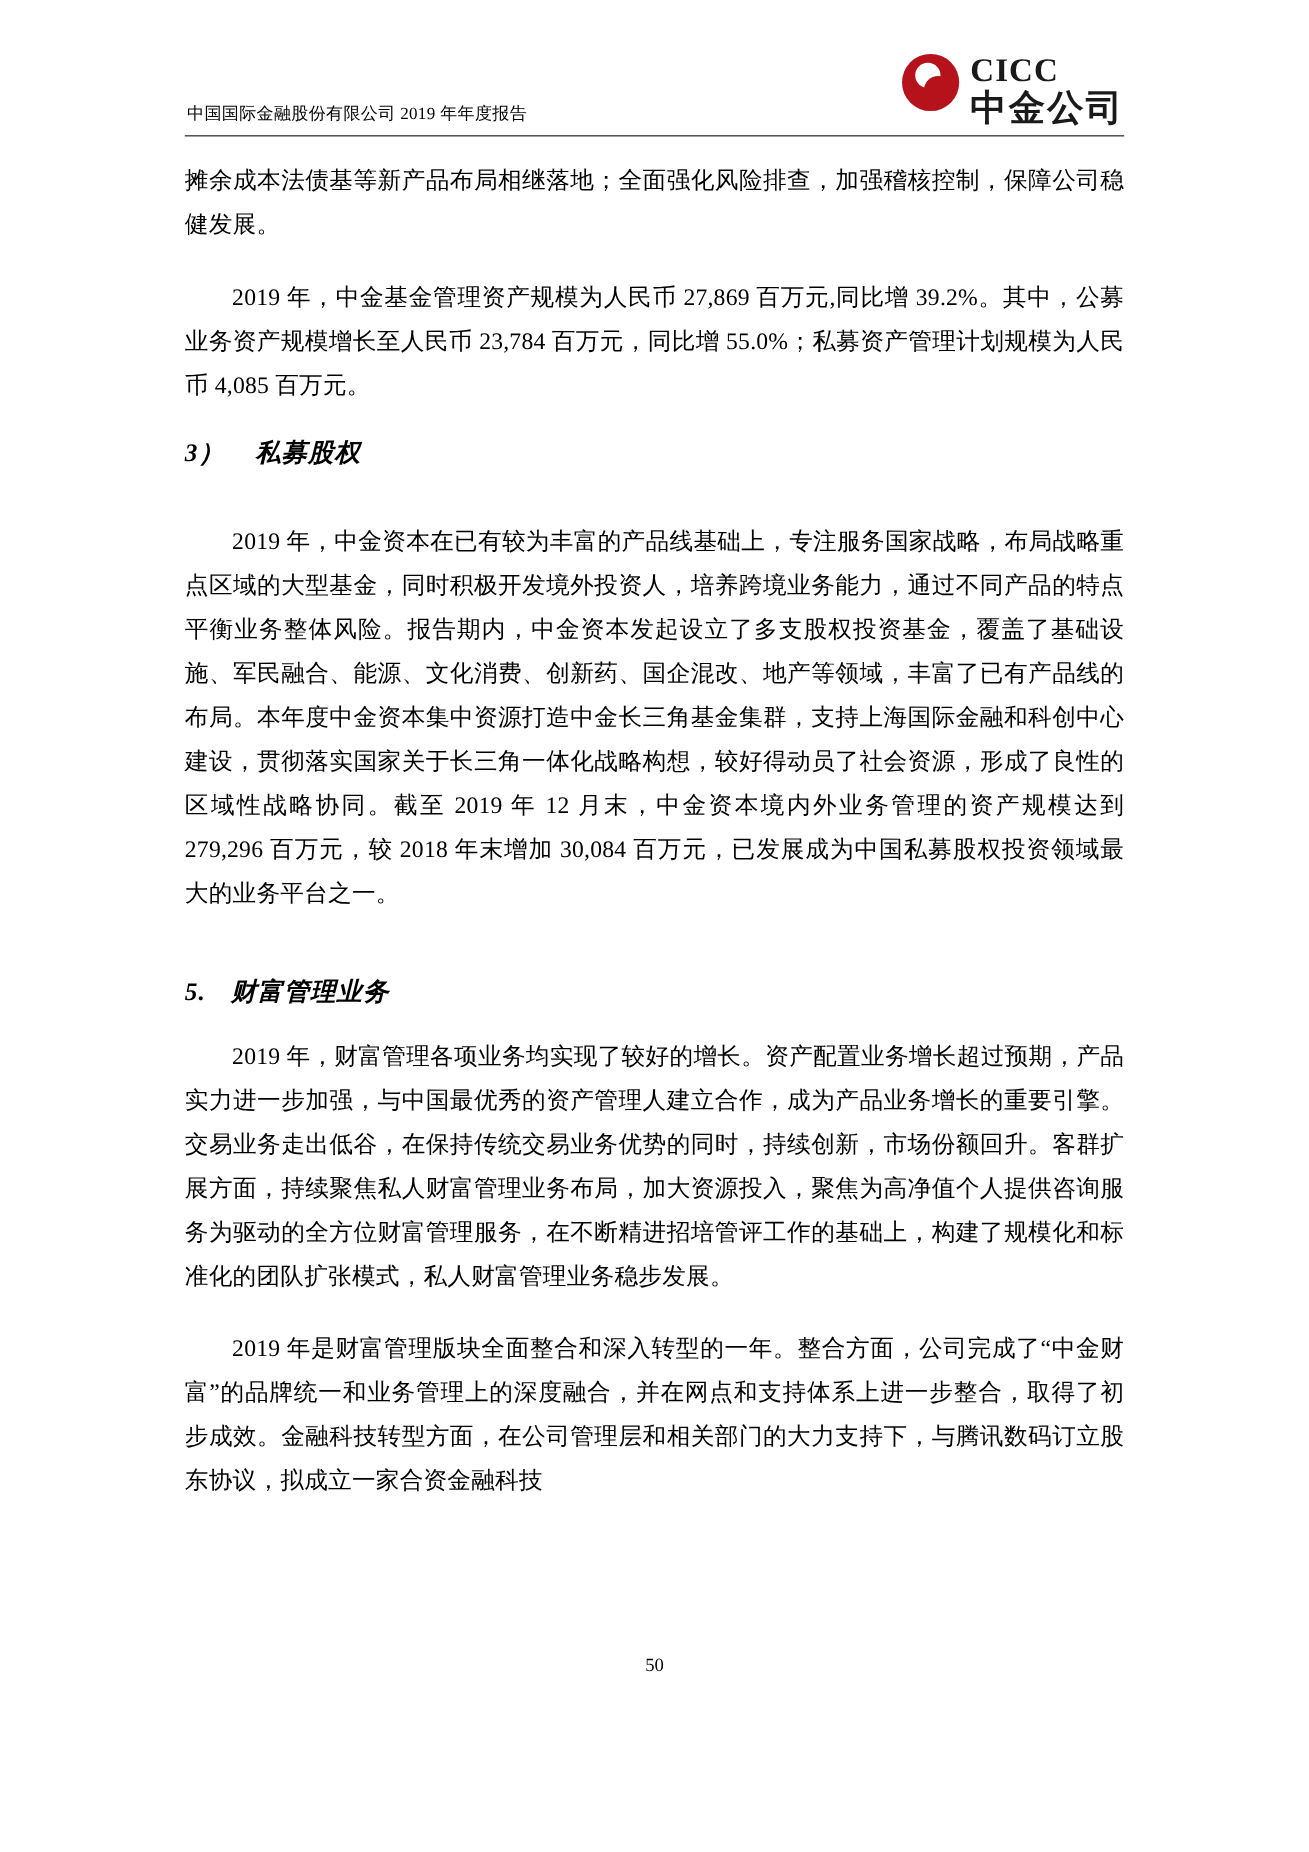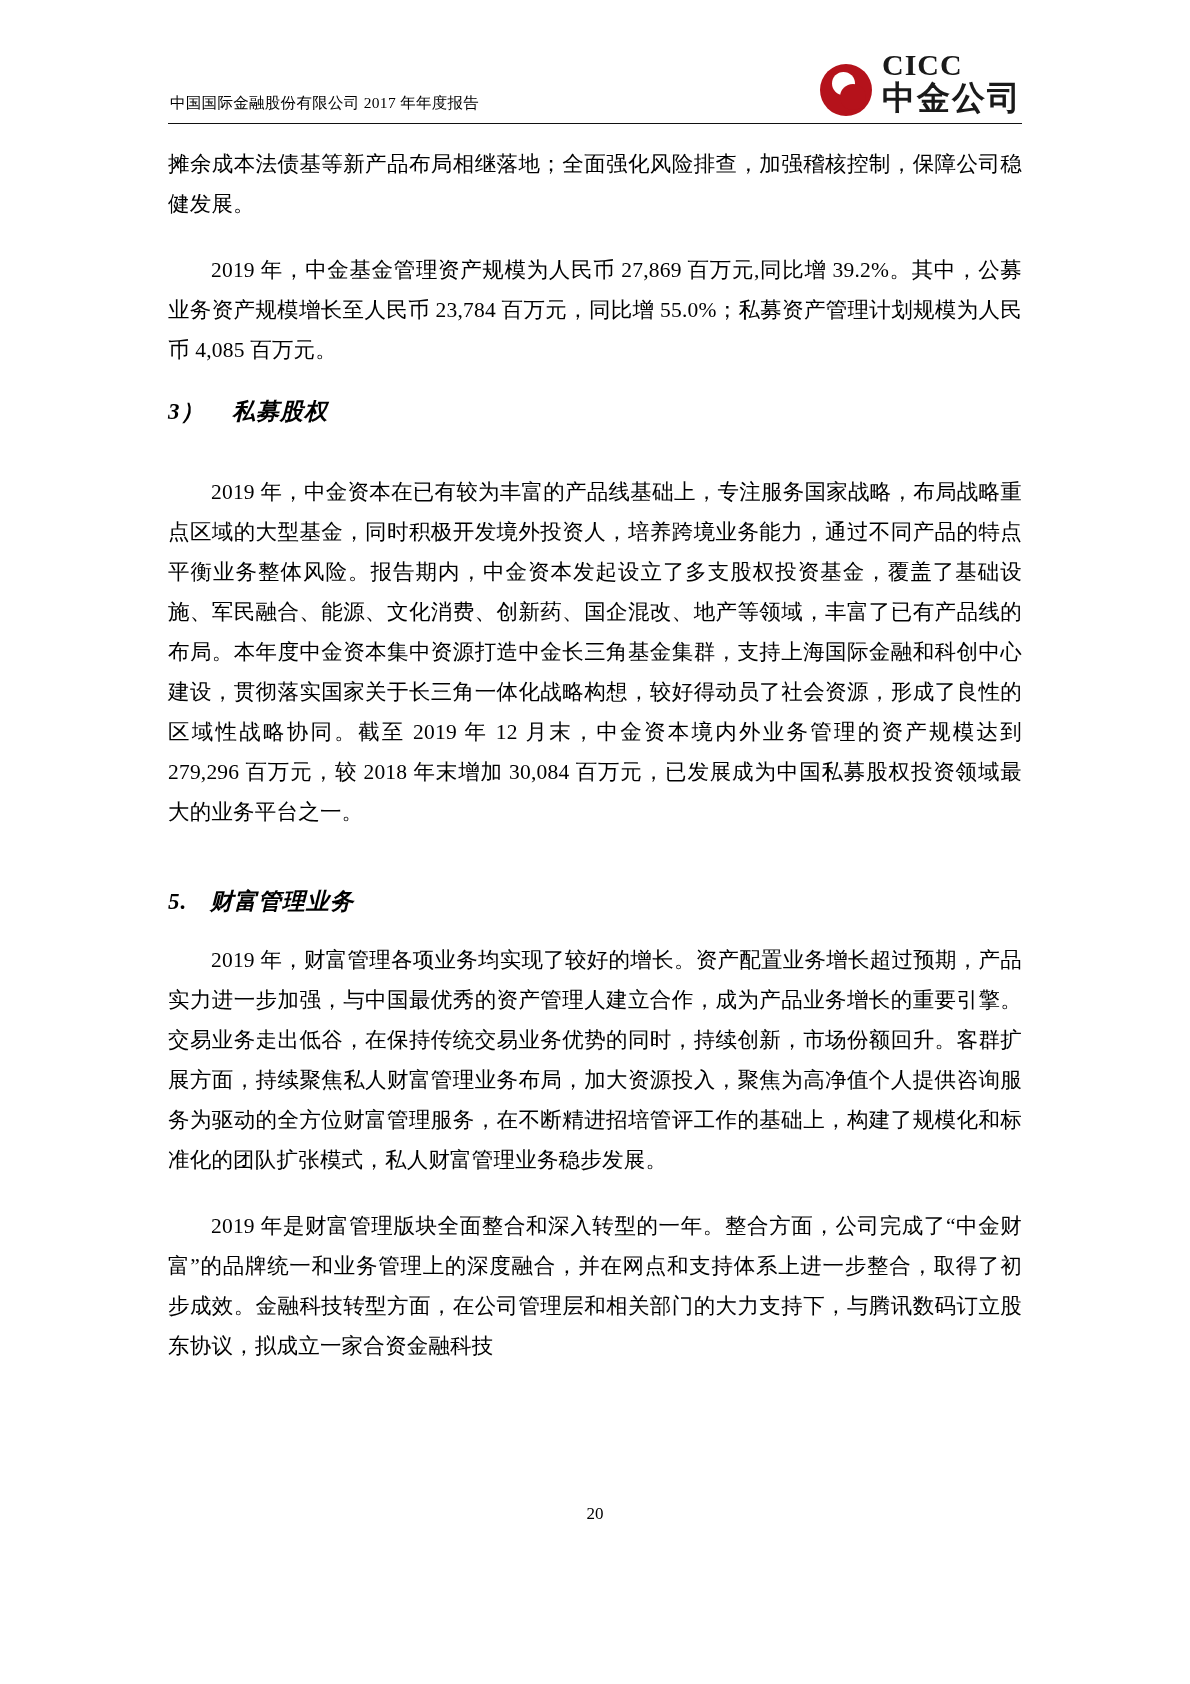--- a/index.html
+++ b/index.html
@@ -42,21 +42,21 @@
     font-size: 15.5px;
     font-family: "Liberation Serif", "DejaVu Serif", serif;
     letter-spacing: 0.3px;
     white-space: nowrap;
   }
   .logo {
     position: absolute;
     right: 0px;
     bottom: 8px;
     display: flex;
-    align-items: flex-end;
+    align-items: flex-start;
     gap: 10px;
   }
   .logo-mark {
     position: relative;
     width: 52px;
     height: 52px;
     border-radius: 50%;
     background: #b5121b;
     overflow: hidden;
   }
@@ -151,21 +151,21 @@
     font-size: 17px;
     font-family: "Liberation Serif", "DejaVu Serif", serif;
   }
 </style>
 </head>
 <body>
 
 <div class="page">
 
   <div class="header">
-    <div class="header-text">中国国际金融股份有限公司 2017 年年度报告</div>
+    <div class="header-text">中国国际金融股份有限公司 2019 年年度报告</div>
     <div class="logo">
       <div class="logo-mark"></div>
       <div class="logo-text">
         <span class="logo-en">CICC</span>
         <span class="logo-cn">中金公司</span>
       </div>
     </div>
     <div class="header-line"></div>
   </div>
 
@@ -195,16 +195,16 @@
 
     <div class="gap-sm"></div>
 
     <p class="para indent">2019 年，财富管理各项业务均实现了较好的增长。资产配置业务增长超过预期，产品实力进一步加强，与中国最优秀的资产管理人建立合作，成为产品业务增长的重要引擎。交易业务走出低谷，在保持传统交易业务优势的同时，持续创新，市场份额回升。客群扩展方面，持续聚焦私人财富管理业务布局，加大资源投入，聚焦为高净值个人提供咨询服务为驱动的全方位财富管理服务，在不断精进招培管评工作的基础上，构建了规模化和标准化的团队扩张模式，私人财富管理业务稳步发展。</p>
     <div class="gap-md"></div>
     <p class="para indent">2019 年是财富管理版块全面整合和深入转型的一年。整合方面，公司完成了“中金财富”的品牌统一和业务管理上的深度融合，并在网点和支持体系上进一步整合，取得了初步成效。金融科技转型方面，在公司管理层和相关部门的大力支持下，与腾讯数码订立股东协议，拟成立一家合资金融科技</p>
 
   </div>
 
   <div class="footer">
-    <span>20</span>
+    <span>50</span>
   </div>
 
 </div>
 
 </body></html>

